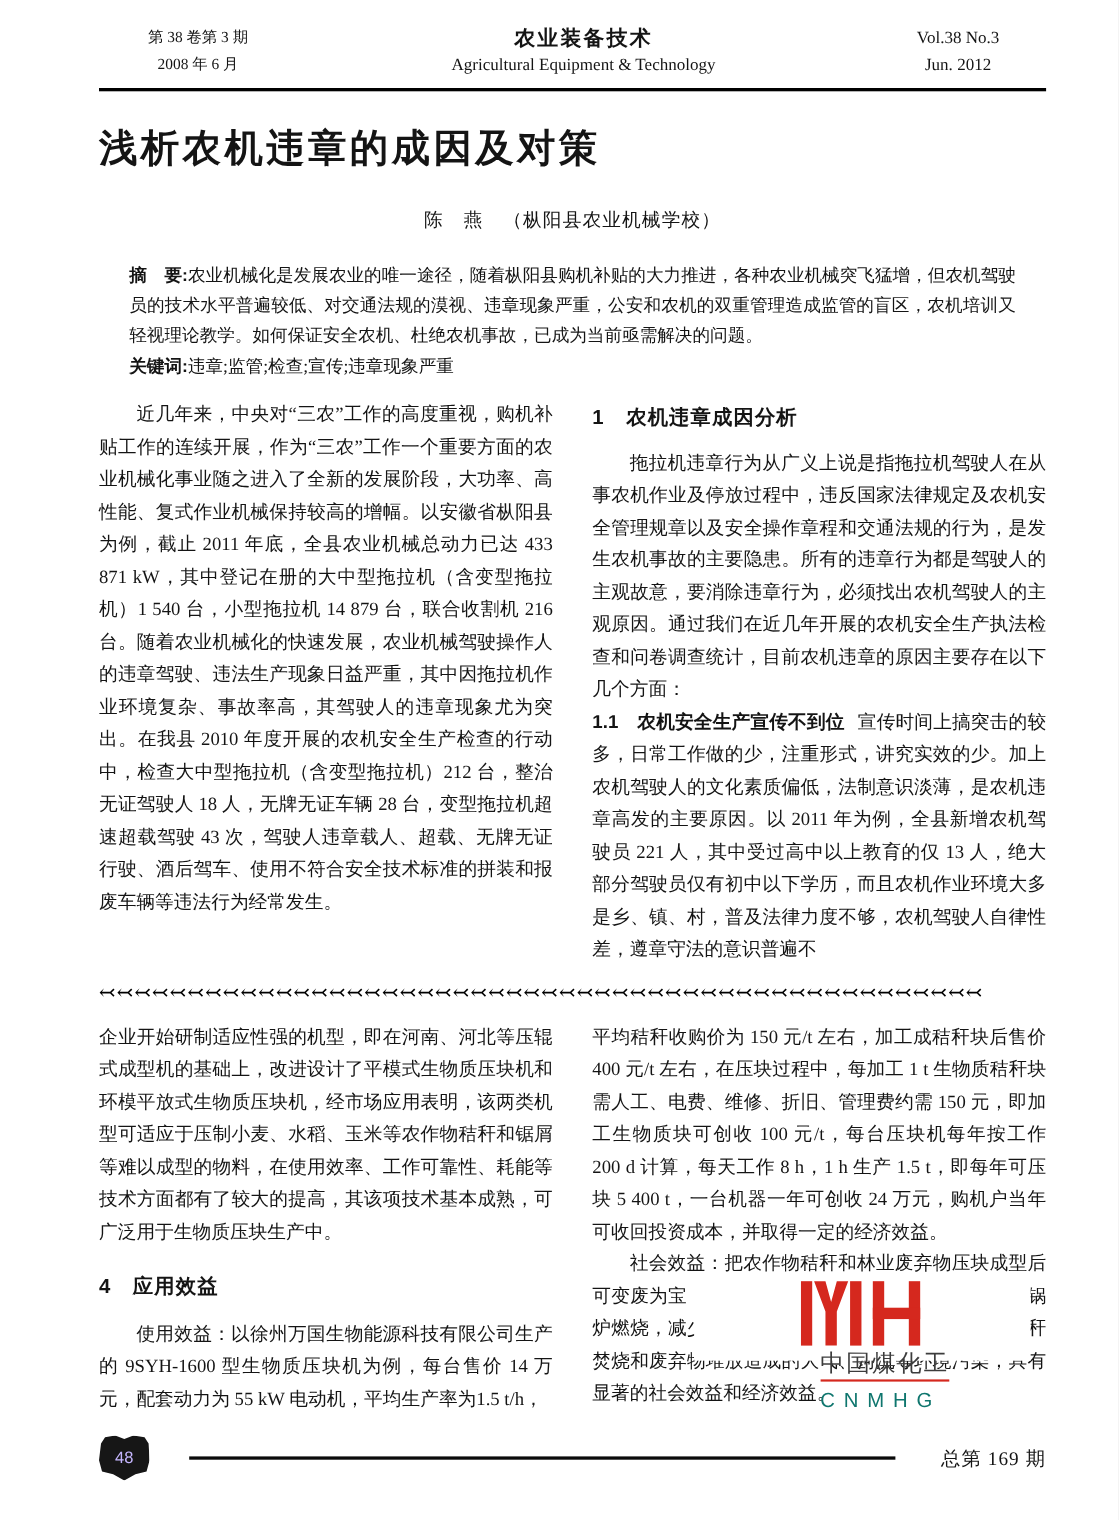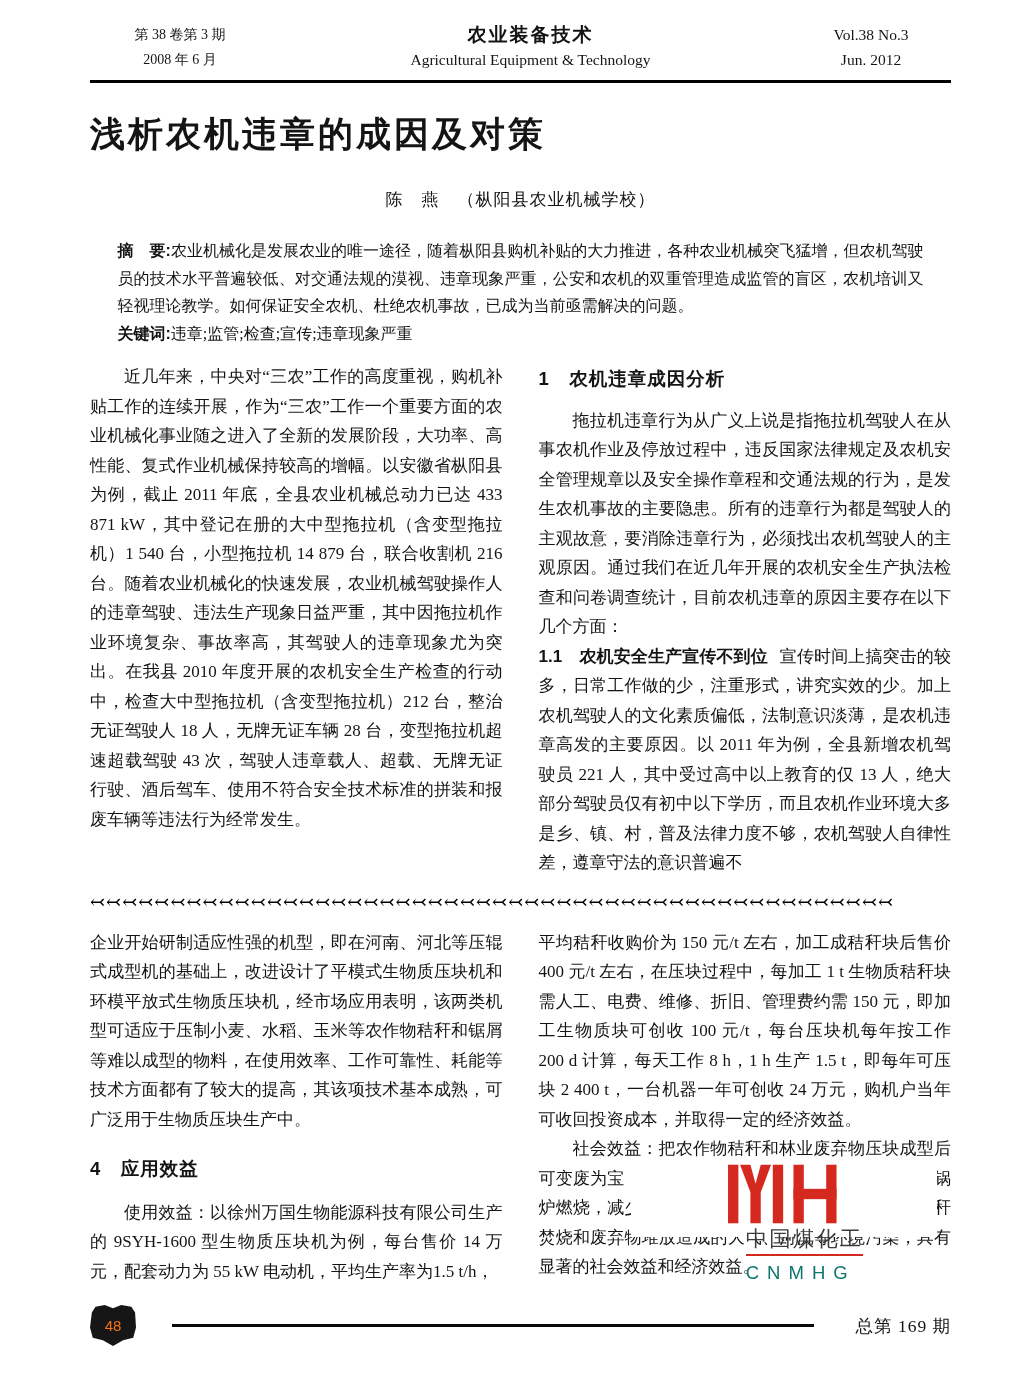--- a/index.html
+++ b/index.html
@@ -61,21 +61,21 @@
   .wm-en{
     font-size:18.5px;color:#0f766e;letter-spacing:8px;margin-top:2px;
     font-family:"Liberation Sans","DejaVu Sans",sans-serif;
   }
   
   .page-footer{
     position:absolute;left:90px;right:66px;bottom:36px;
     display:flex;align-items:center;
   }
   .footer-badge{
-    width:46px;height:41px;background:#161616;color:#f97316;
+    width:46px;height:41px;background:#161616;color:#c4b5fd;
     display:flex;align-items:center;justify-content:center;
     font-size:15px;font-family:"Liberation Sans","DejaVu Sans",sans-serif;
     clip-path:polygon(4% 18%,12% 4%,32% 0%,50% 8%,68% 0%,90% 4%,98% 18%,100% 55%,94% 80%,72% 86%,50% 100%,28% 86%,6% 80%,0% 55%);
   }
   .footer-rule{flex:1;height:2.5px;background:#0a0a0a;margin:0 42px 0 36px;}
   .footer-issue{font-size:17.5px;letter-spacing:1px;}
 </style>
 </head>
 <body>
 
@@ -119,21 +119,21 @@
 
     <div class="divider-band">↢↢↢↢↢↢↢↢↢↢↢↢↢↢↢↢↢↢↢↢↢↢↢↢↢↢↢↢↢↢↢↢↢↢↢↢↢↢↢↢↢↢↢↢↢↢↢↢↢↢</div>
 
     <div class="columns">
       <div class="col">
         <p>企业开始研制适应性强的机型，即在河南、河北等压辊式成型机的基础上，改进设计了平模式生物质压块机和环模平放式生物质压块机，经市场应用表明，该两类机型可适应于压制小麦、水稻、玉米等农作物秸秆和锯屑等难以成型的物料，在使用效率、工作可靠性、耗能等技术方面都有了较大的提高，其该项技术基本成熟，可广泛用于生物质压块生产中。</p>
         <h2 class="sec-heading mid">4　应用效益</h2>
         <p class="p-indent">使用效益：以徐州万国生物能源科技有限公司生产的 9SYH-1600 型生物质压块机为例，每台售价 14 万元，配套动力为 55 kW 电动机，平均生产率为1.5 t/h，</p>
       </div>
       <div class="col">
-        <p>平均秸秆收购价为 150 元/t 左右，加工成秸秆块后售价 400 元/t 左右，在压块过程中，每加工 1 t 生物质秸秆块需人工、电费、维修、折旧、管理费约需 150 元，即加工生物质块可创收 100 元/t，每台压块机每年按工作 200 d 计算，每天工作 8 h，1 h 生产 1.5 t，即每年可压块 2 400 t，一台机器一年可创收 24 万元，购机户当年可收回投资成本，并取得一定的经济效益。</p>
+        <p>平均秸秆收购价为 150 元/t 左右，加工成秸秆块后售价 400 元/t 左右，在压块过程中，每加工 1 t 生物质秸秆块需人工、电费、维修、折旧、管理费约需 150 元，即加工生物质块可创收 100 元/t，每台压块机每年按工作 200 d 计算，每天工作 8 h，1 h 生产 1.5 t，即每年可压块 5 400 t，一台机器一年可创收 24 万元，购机户当年可收回投资成本，并取得一定的经济效益。</p>
         <p class="p-indent wm-host">
           <span>社会效益：把农作物秸秆和林业废弃物压块成型后可变废为宝，成为清洁燃料，可广泛用于家庭炊事、锅炉燃烧，减少二氧化碳排放量，并可避免因农作物秸秆焚烧和废弃物堆放造成的大气、河流等环境污染，具有显著的社会效益和经济效益。</span>
           <span class="watermark">
             <svg class="wm-logo" width="112" height="62" viewBox="0 0 130 72" xmlns="http://www.w3.org/2000/svg">
               <g fill="#d5281e">
                 <rect x="0" y="2" width="12" height="68"></rect>
                 <polygon points="14,2 26,2 32,24 38,2 50,2 38,34 38,70 26,70 26,34"></polygon>
                 <rect x="52" y="2" width="12" height="68"></rect>
                 <rect x="76" y="2" width="12" height="68"></rect>
                 <rect x="114" y="2" width="12" height="68"></rect>

